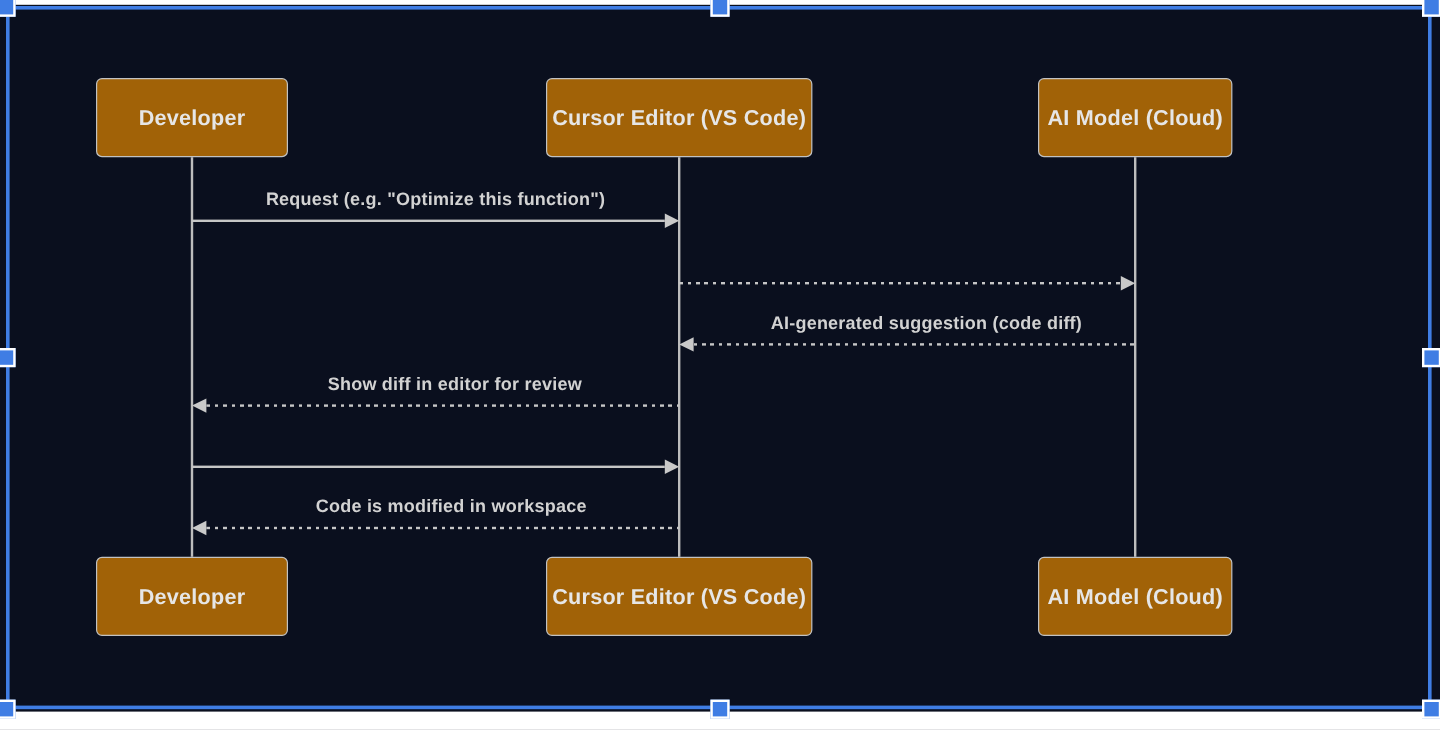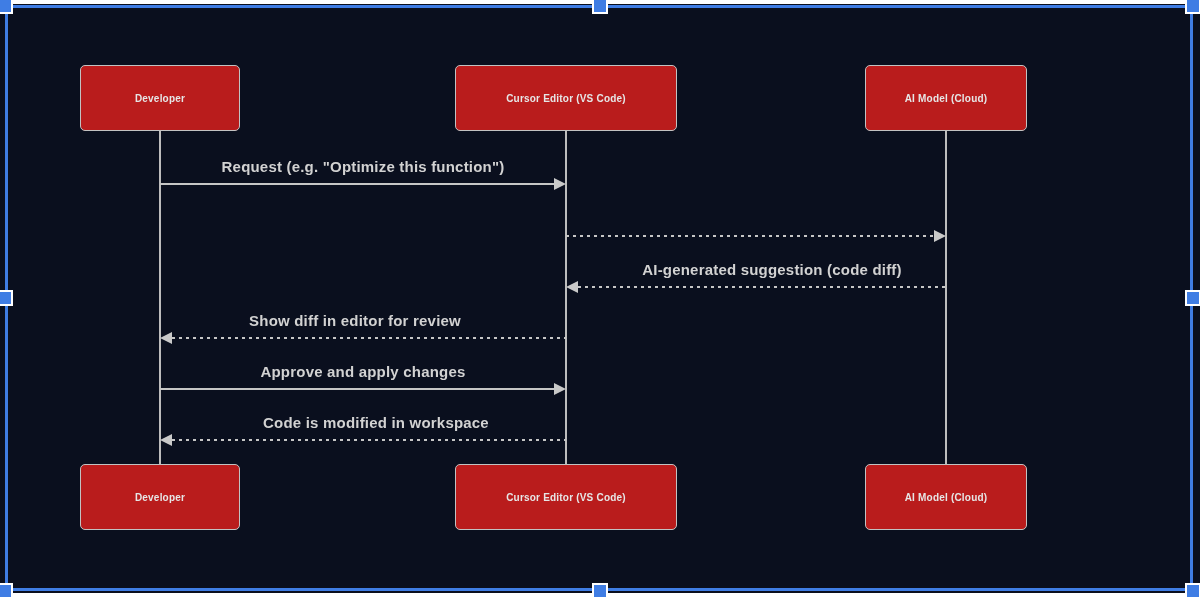--- a/index.html
+++ b/index.html
@@ -33,26 +33,26 @@
   .handle {
     position: absolute;
     width: 16px; height: 16px;
     background: #3f7de4;
     border: 2px solid #ffffff;
     box-sizing: border-box;
   }
   #diagram { position: absolute; inset: 0; }
   .actor-box {
     position: absolute;
-    background: #b91c1c;
+    background: #a16207;
     border: 1.5px solid #c2c2c2;
     border-radius: 5px;
     box-sizing: border-box;
     color: #e6e6e6;
-    font-size: 10px;
+    font-size: 18px;
     font-weight: 600;
     display: flex;
     align-items: center;
     justify-content: center;
     letter-spacing: 0.2px;
   }
   .lifeline {
     position: absolute;
     width: 2px;
     background: #bdbdbd;
@@ -111,24 +111,23 @@
         <div class="msg-line-solid" style="left: 160px; width: 394px; top: 179px;"></div>
         <div class="msg-arrow-right" style="left: 554px; top: 174px;"></div>
         <div class="msg-label" style="left: 160px; width: 406px; top: 153px;">Request (e.g. "Optimize this function")</div>
         <div class="msg-line-dashed" style="left: 566px; width: 368px; top: 231px;"></div>
         <div class="msg-arrow-right" style="left: 934px; top: 226px;"></div>
         <div class="msg-line-dashed" style="left: 578px; width: 368px; top: 282px;"></div>
         <div class="msg-arrow-left" style="left: 566px; top: 277px;"></div>
         <div class="msg-label" style="left: 566px; width: 412px; top: 256px;">AI-generated suggestion (code diff)</div>
         <div class="msg-line-dashed" style="left: 172px; width: 394px; top: 333px;"></div>
         <div class="msg-arrow-left" style="left: 160px; top: 328px;"></div>
-        <div class="msg-label" style="left: 152px; width: 406px; top: 307px; text-align: center;">Show diff in editor for review</div>
+        <div class="msg-label" style="left: 176px; width: 406px; top: 307px; text-align: center;">Show diff in editor for review</div>
         <div class="msg-line-solid" style="left: 160px; width: 394px; top: 384px;"></div>
         <div class="msg-arrow-right" style="left: 554px; top: 379px;"></div>
-        <div class="msg-label" style="left: 160px; width: 406px; top: 358px;">Approve and apply changes</div>
         <div class="msg-line-dashed" style="left: 172px; width: 394px; top: 435px;"></div>
         <div class="msg-arrow-left" style="left: 160px; top: 430px;"></div>
         <div class="msg-label" style="left: 160px; width: 432px; top: 409px;">Code is modified in workspace</div>
       </div>
   </div>
   <div id="selection-rect"></div>
   <div id="handles">
       <div class="handle" style="left: -3px; top: -2px;"></div>
       <div class="handle" style="left: 592px; top: -2px;"></div>
       <div class="handle" style="left: 1185px; top: -2px;"></div>

